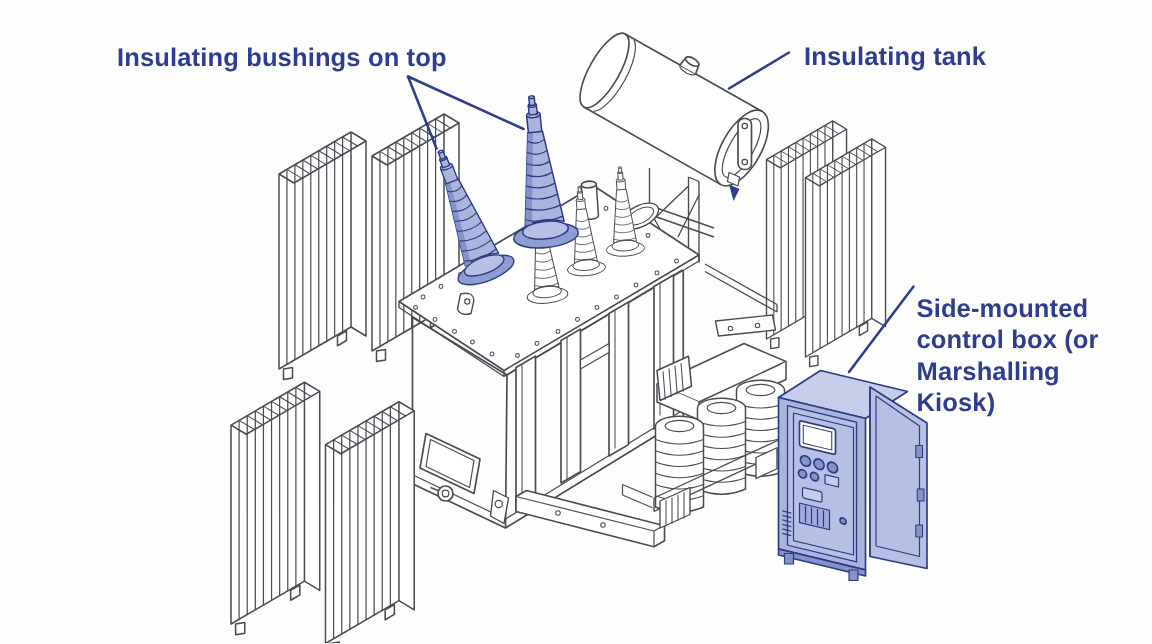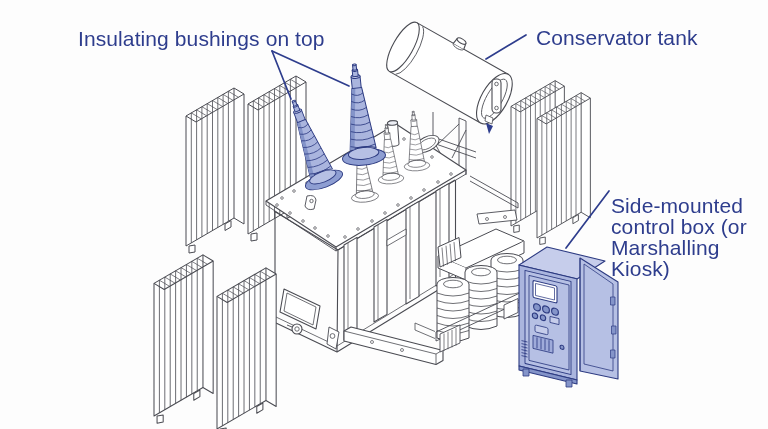--- a/index.html
+++ b/index.html
@@ -4,21 +4,21 @@
 <style>
   html,body{margin:0;padding:0;background:#fff;}
   .stage{
     position:relative;width:768px;height:429px;overflow:hidden;
     background:var(--bg,#fdfdfd);
     font-family:"Liberation Sans", sans-serif;
   }
   .stage svg{position:absolute;left:0;top:0;}
   .label{
     position:absolute;color:var(--annotation,#2e3d8d);
-    font-size:21px;line-height:21px;letter-spacing:.1px;
+    font-size:17px;line-height:21px;letter-spacing:.1px;font-weight:bold;
   }
   #label-bushings{left:78px;top:28px;white-space:nowrap;}
   #label-conservator{left:536px;top:27px;white-space:nowrap;}
   #label-controlbox{left:611px;top:171px;width:146px;margin-top:24px;}
 </style>
 </head>
 <body>
 
 <div class="stage">
 
@@ -247,16 +247,16 @@
 
   <g stroke="#2e3d8d" stroke-width="1.7" stroke-linecap="round" fill="none">
     <path d="M272,51 L291,99"></path>
     <path d="M272,51 L349,86"></path>
     <path d="M526,35 L486,59"></path>
     <path d="M609,191 L566,248"></path>
   </g>
 </svg>
 
 <div class="label" id="label-bushings">Insulating bushings on top</div>
-<div class="label" id="label-conservator">Conservator tank</div>
+<div class="label" id="label-conservator">Insulating tank</div>
 <div class="label" id="label-controlbox">Side-mounted control box (or Marshalling Kiosk)</div>
 
 </div>
 
 </body></html>

